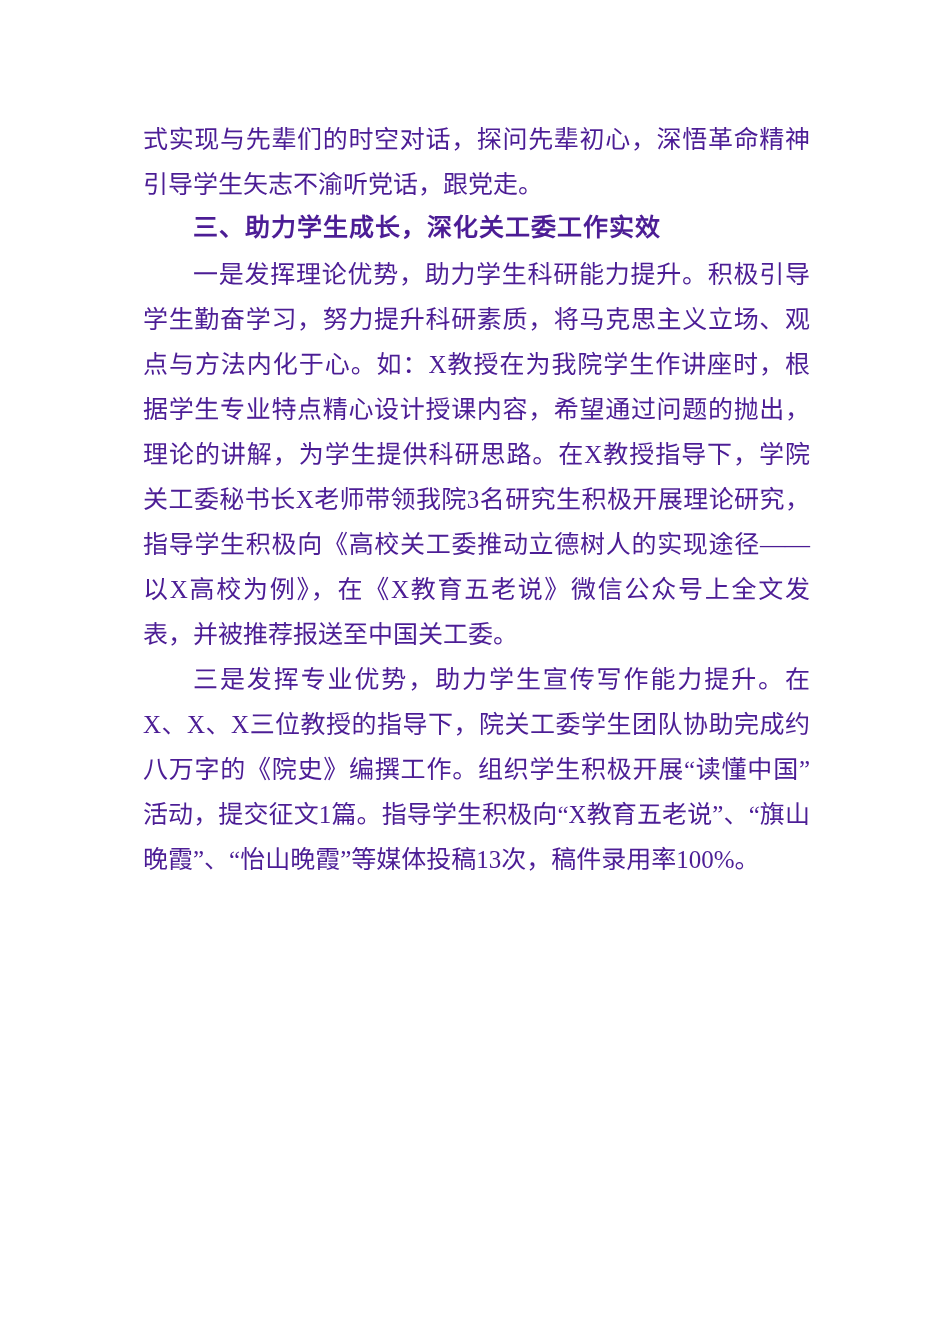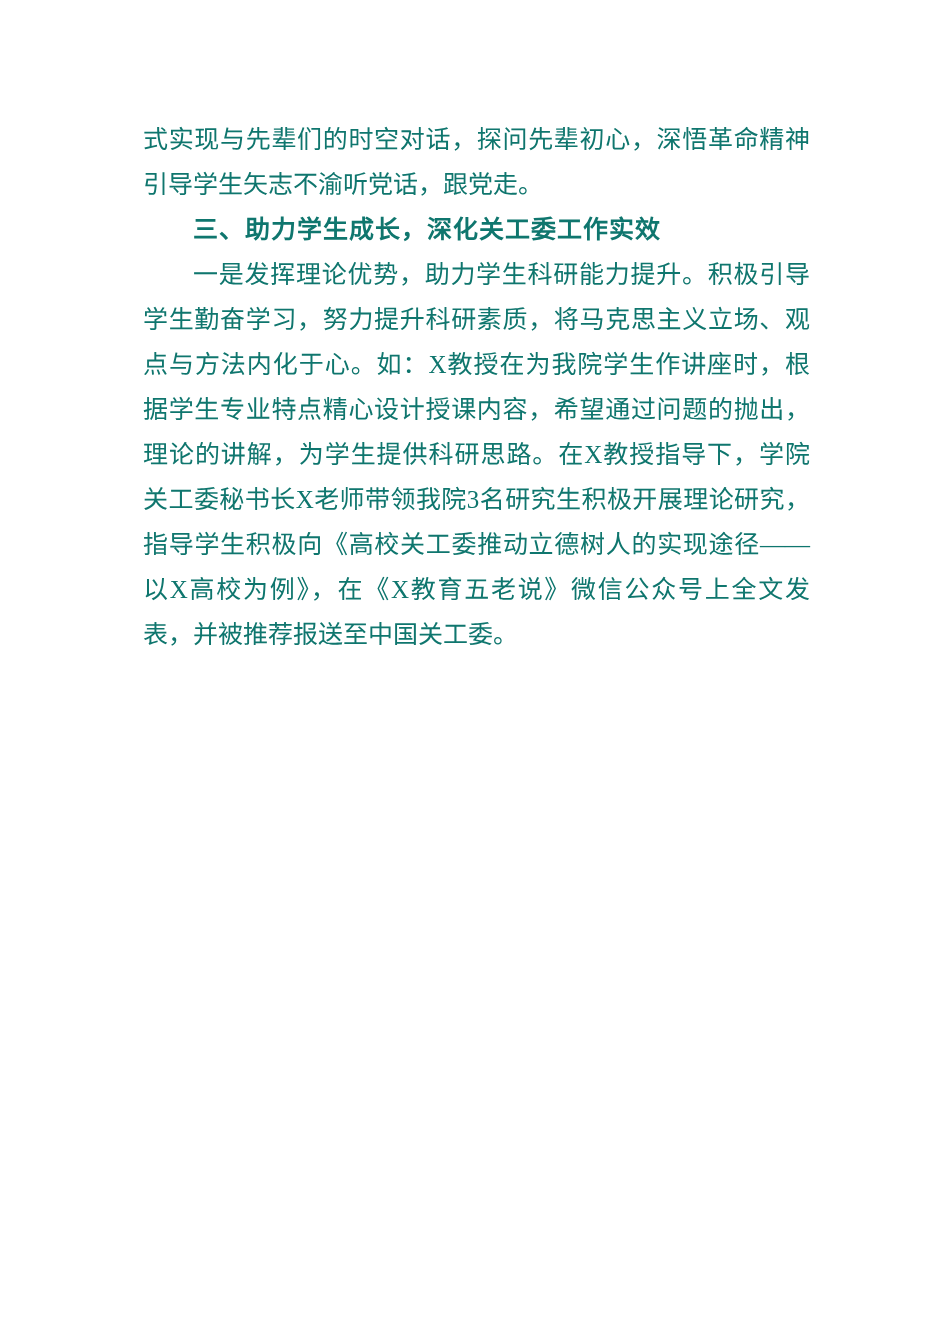--- a/index.html
+++ b/index.html
@@ -13,51 +13,52 @@
     height: 1344px;
     box-sizing: border-box;
     background: #ffffff;
     padding: 117px 140px 0 143px;
     overflow: hidden;
   }
   .doc-text {
     font-family: "Liberation Serif", "DejaVu Serif", serif;
     font-size: 25px;
     line-height: 45px;
-    color: #0f766e;
+    color: #4c1d95;
   }
   .doc-text p {
     margin: 0;
     padding: 0;
     text-align: justify;
     text-justify: inter-ideograph;
     word-break: normal;
     overflow-wrap: break-word;
   }
   .indent {
     text-indent: 2em;
   }
   .heading {
     font-weight: 700;
-    font-family: Liberation Sans, sans-serif;
+    font-family: Liberation Mono, monospace;
     letter-spacing: 1px;
   }
   .lead {
     font-weight: 400;
   }
 </style>
 </head>
 <body>
 
 <div class="page">
   <div class="doc-text">
 
     <p>式实现与先辈们的时空对话，探问先辈初心，深悟革命精神引导学生矢志不渝听党话，跟党走。</p>
 
     <p class="indent heading">三、助力学生成长，深化关工委工作实效</p>
 
     <p class="indent"><span class="lead">一是发挥理论优势，助力学生科研能力提升。</span><span>积极引导学生勤奋学习，努力提升科研素质，将马克思主义立场、观点与方法内化于心。如：X教授在为我院学生作讲座时，根据学生专业特点精心设计授课内容，希望通过问题的抛出，理论的讲解，为学生提供科研思路。在X教授指导下，学院关工委秘书长X老师带领我院3名研究生积极开展理论研究，指导学生积极向《高校关工委推动立德树人的实现途径——以X高校为例》，在《X教育五老说》微信公众号上全文发表，并被推荐报送至中国关工委。</span></p>
 
 
+    <p class="indent"><span class="lead">三是发挥专业优势，助力学生宣传写作能力提升</span><span>。在X、X、X三位教授的指导下，院关工委学生团队协助完成约八万字的《院史》编撰工作。组织学生积极开展“读懂中国”活动，提交征文1篇。指导学生积极向“X教育五老说”、“旗山晚霞”、“怡山晚霞”等媒体投稿13次，稿件录用率100%。</span></p>
 
 
   </div>
 </div>
 
 </body></html>

